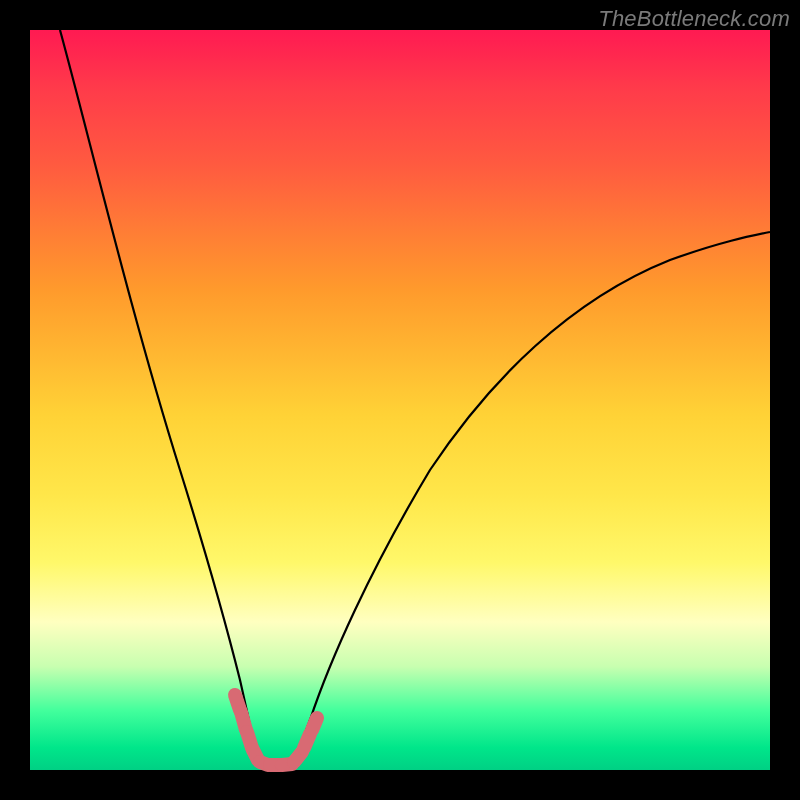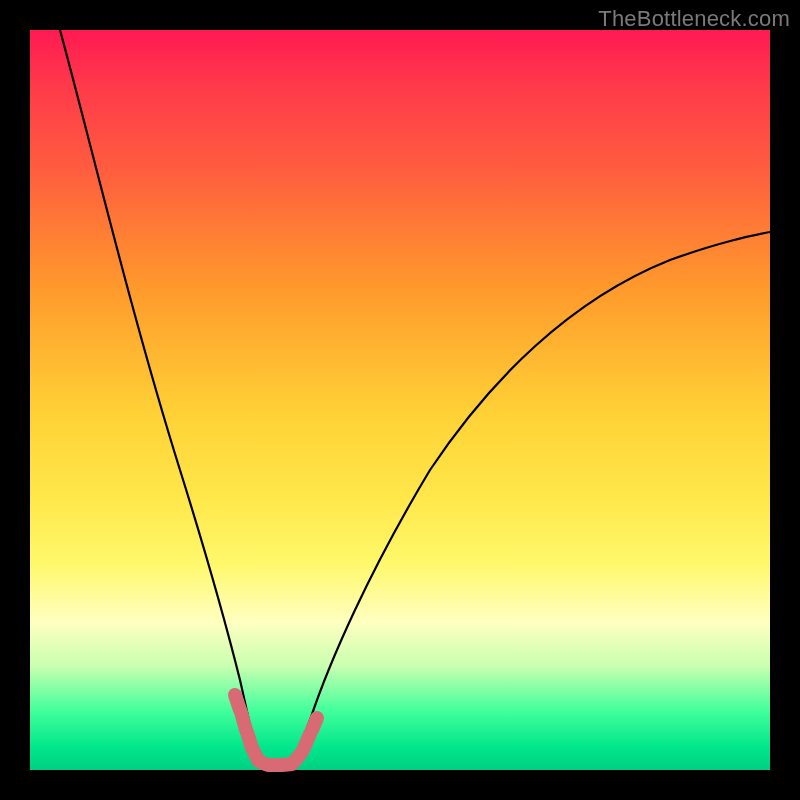--- a/index.html
+++ b/index.html
@@ -11,20 +11,21 @@
     overflow: hidden;
     font-family: Arial, Helvetica, sans-serif;
   }
   .frame {
     position: absolute;
     left: 0;
     top: 0;
     width: 800px;
     height: 800px;
     background: #000;
+    font-style: italic;
   }
   .plot {
     position: absolute;
     left: 30px;
     top: 30px;
     width: 740px;
     height: 740px;
     background: linear-gradient(to bottom,
       #ff1a52 0%,
       #ff3b4a 8%,

